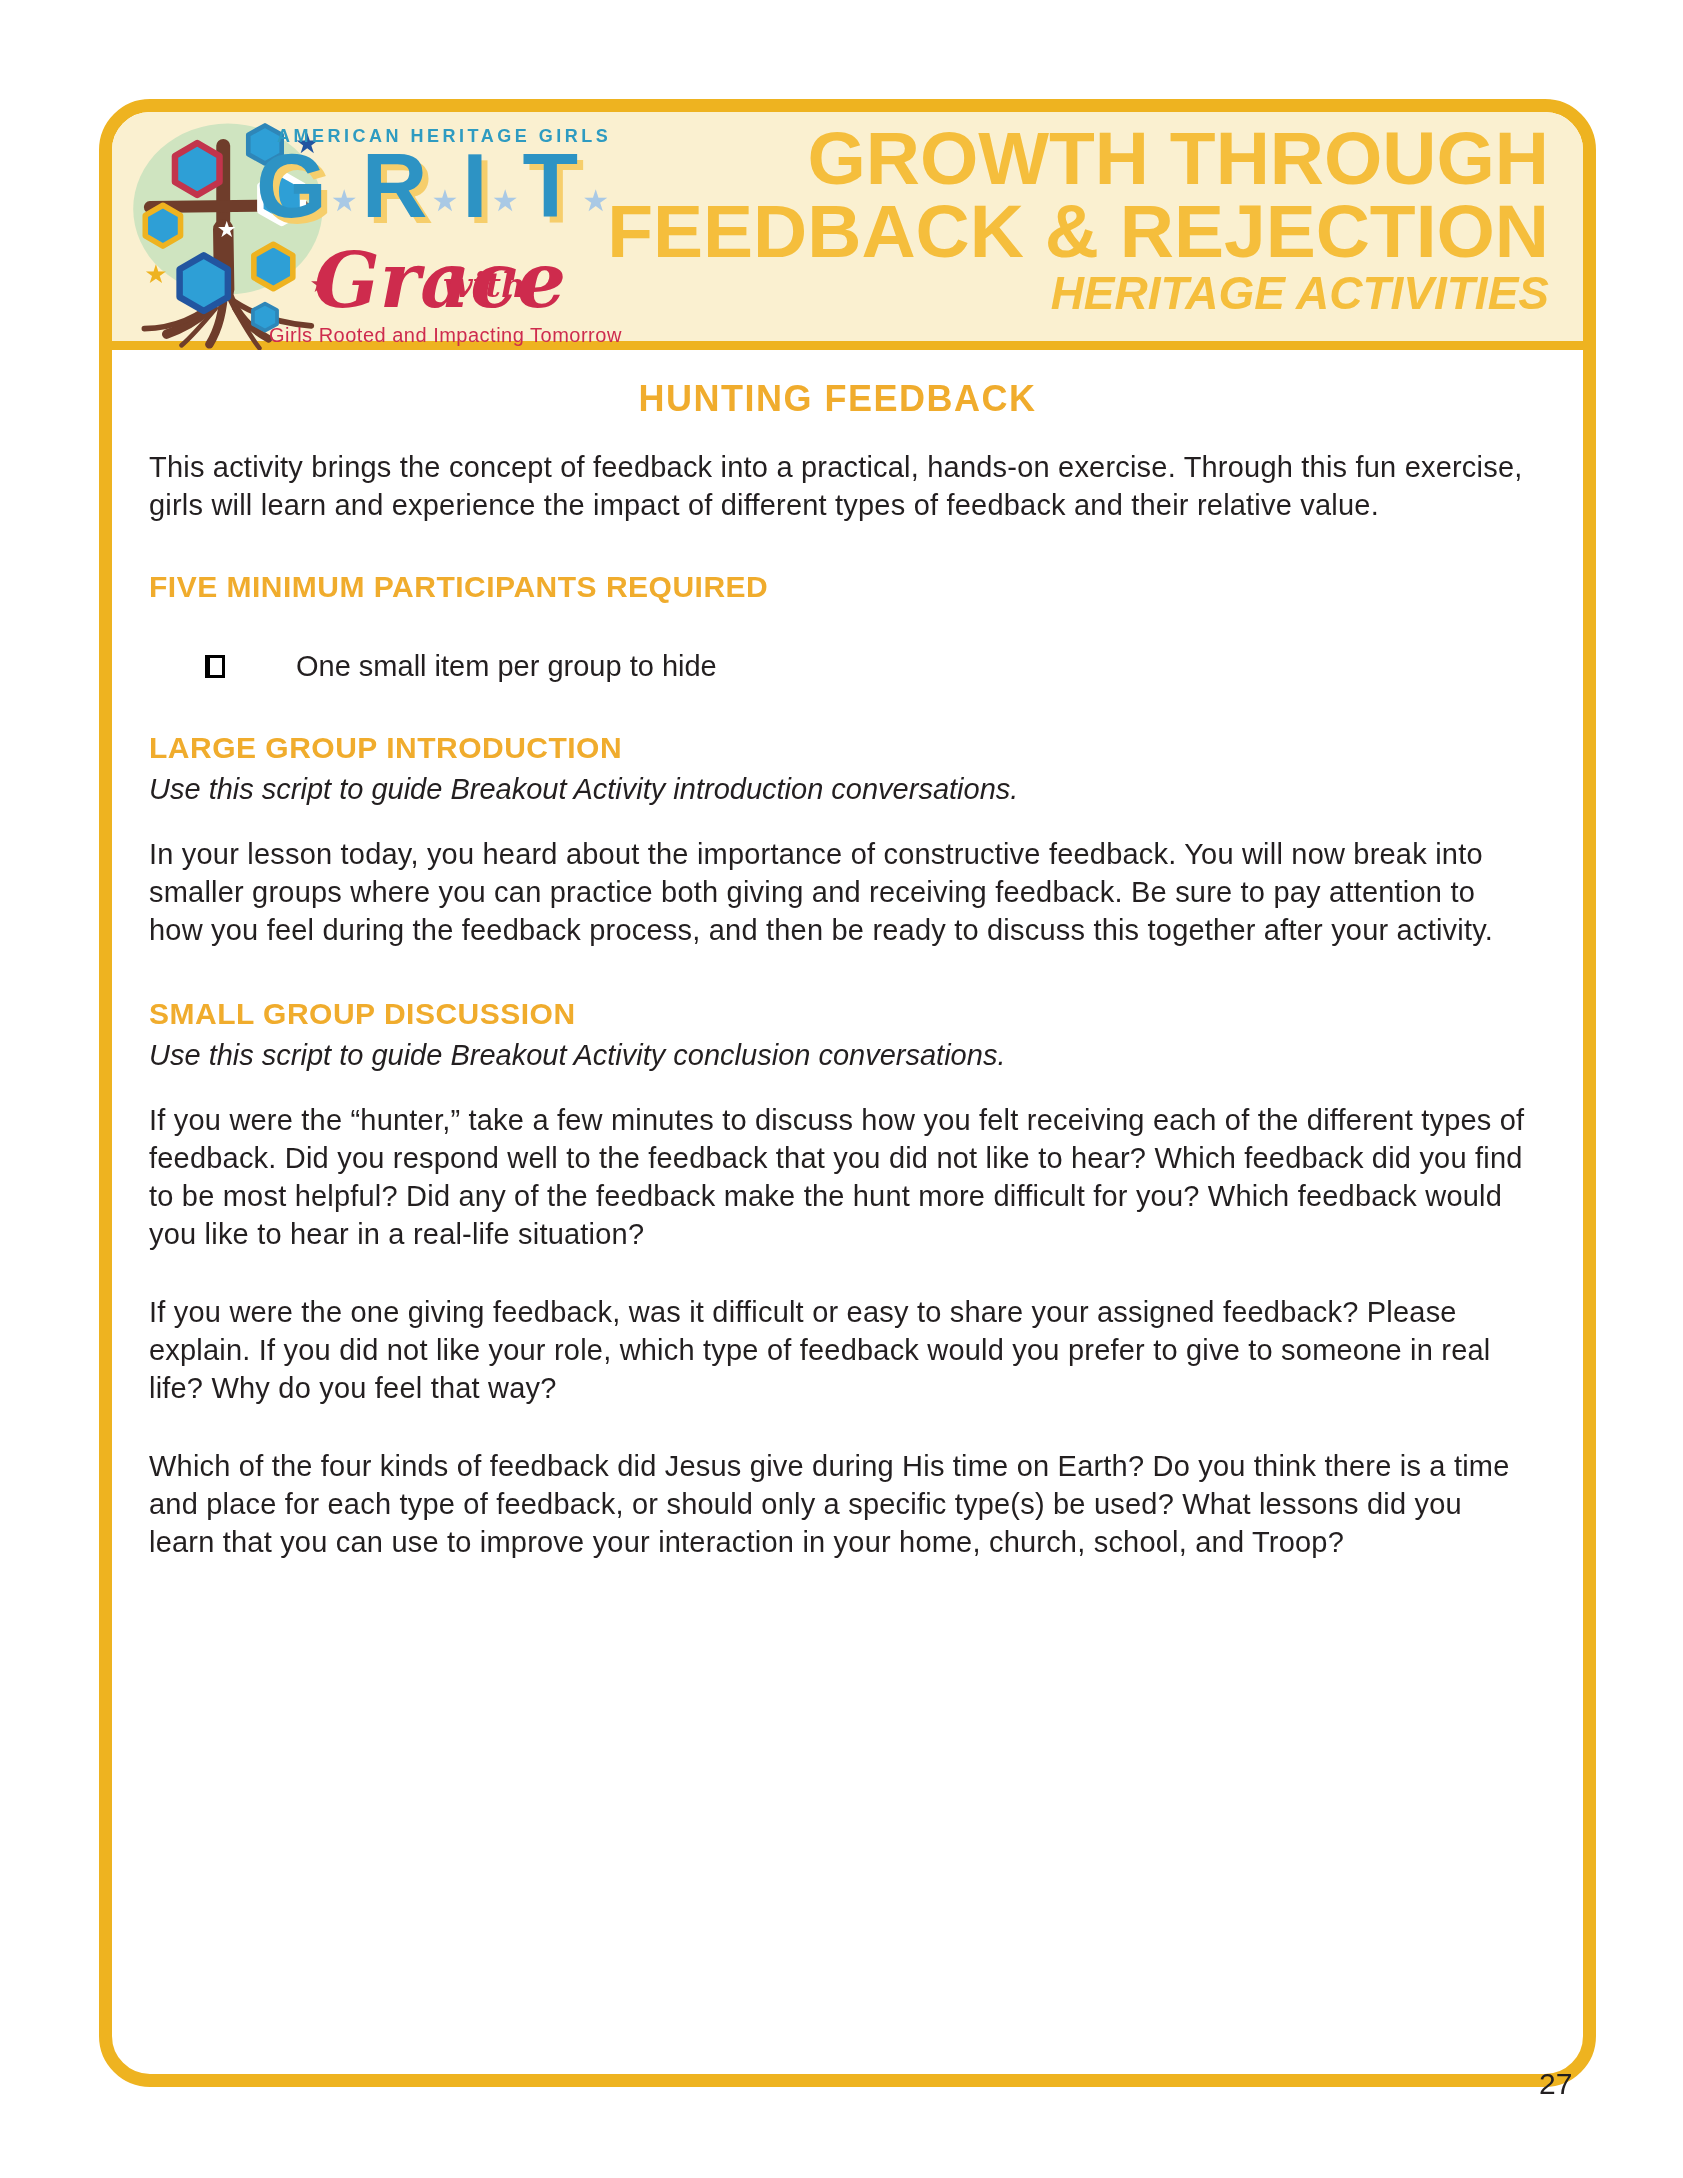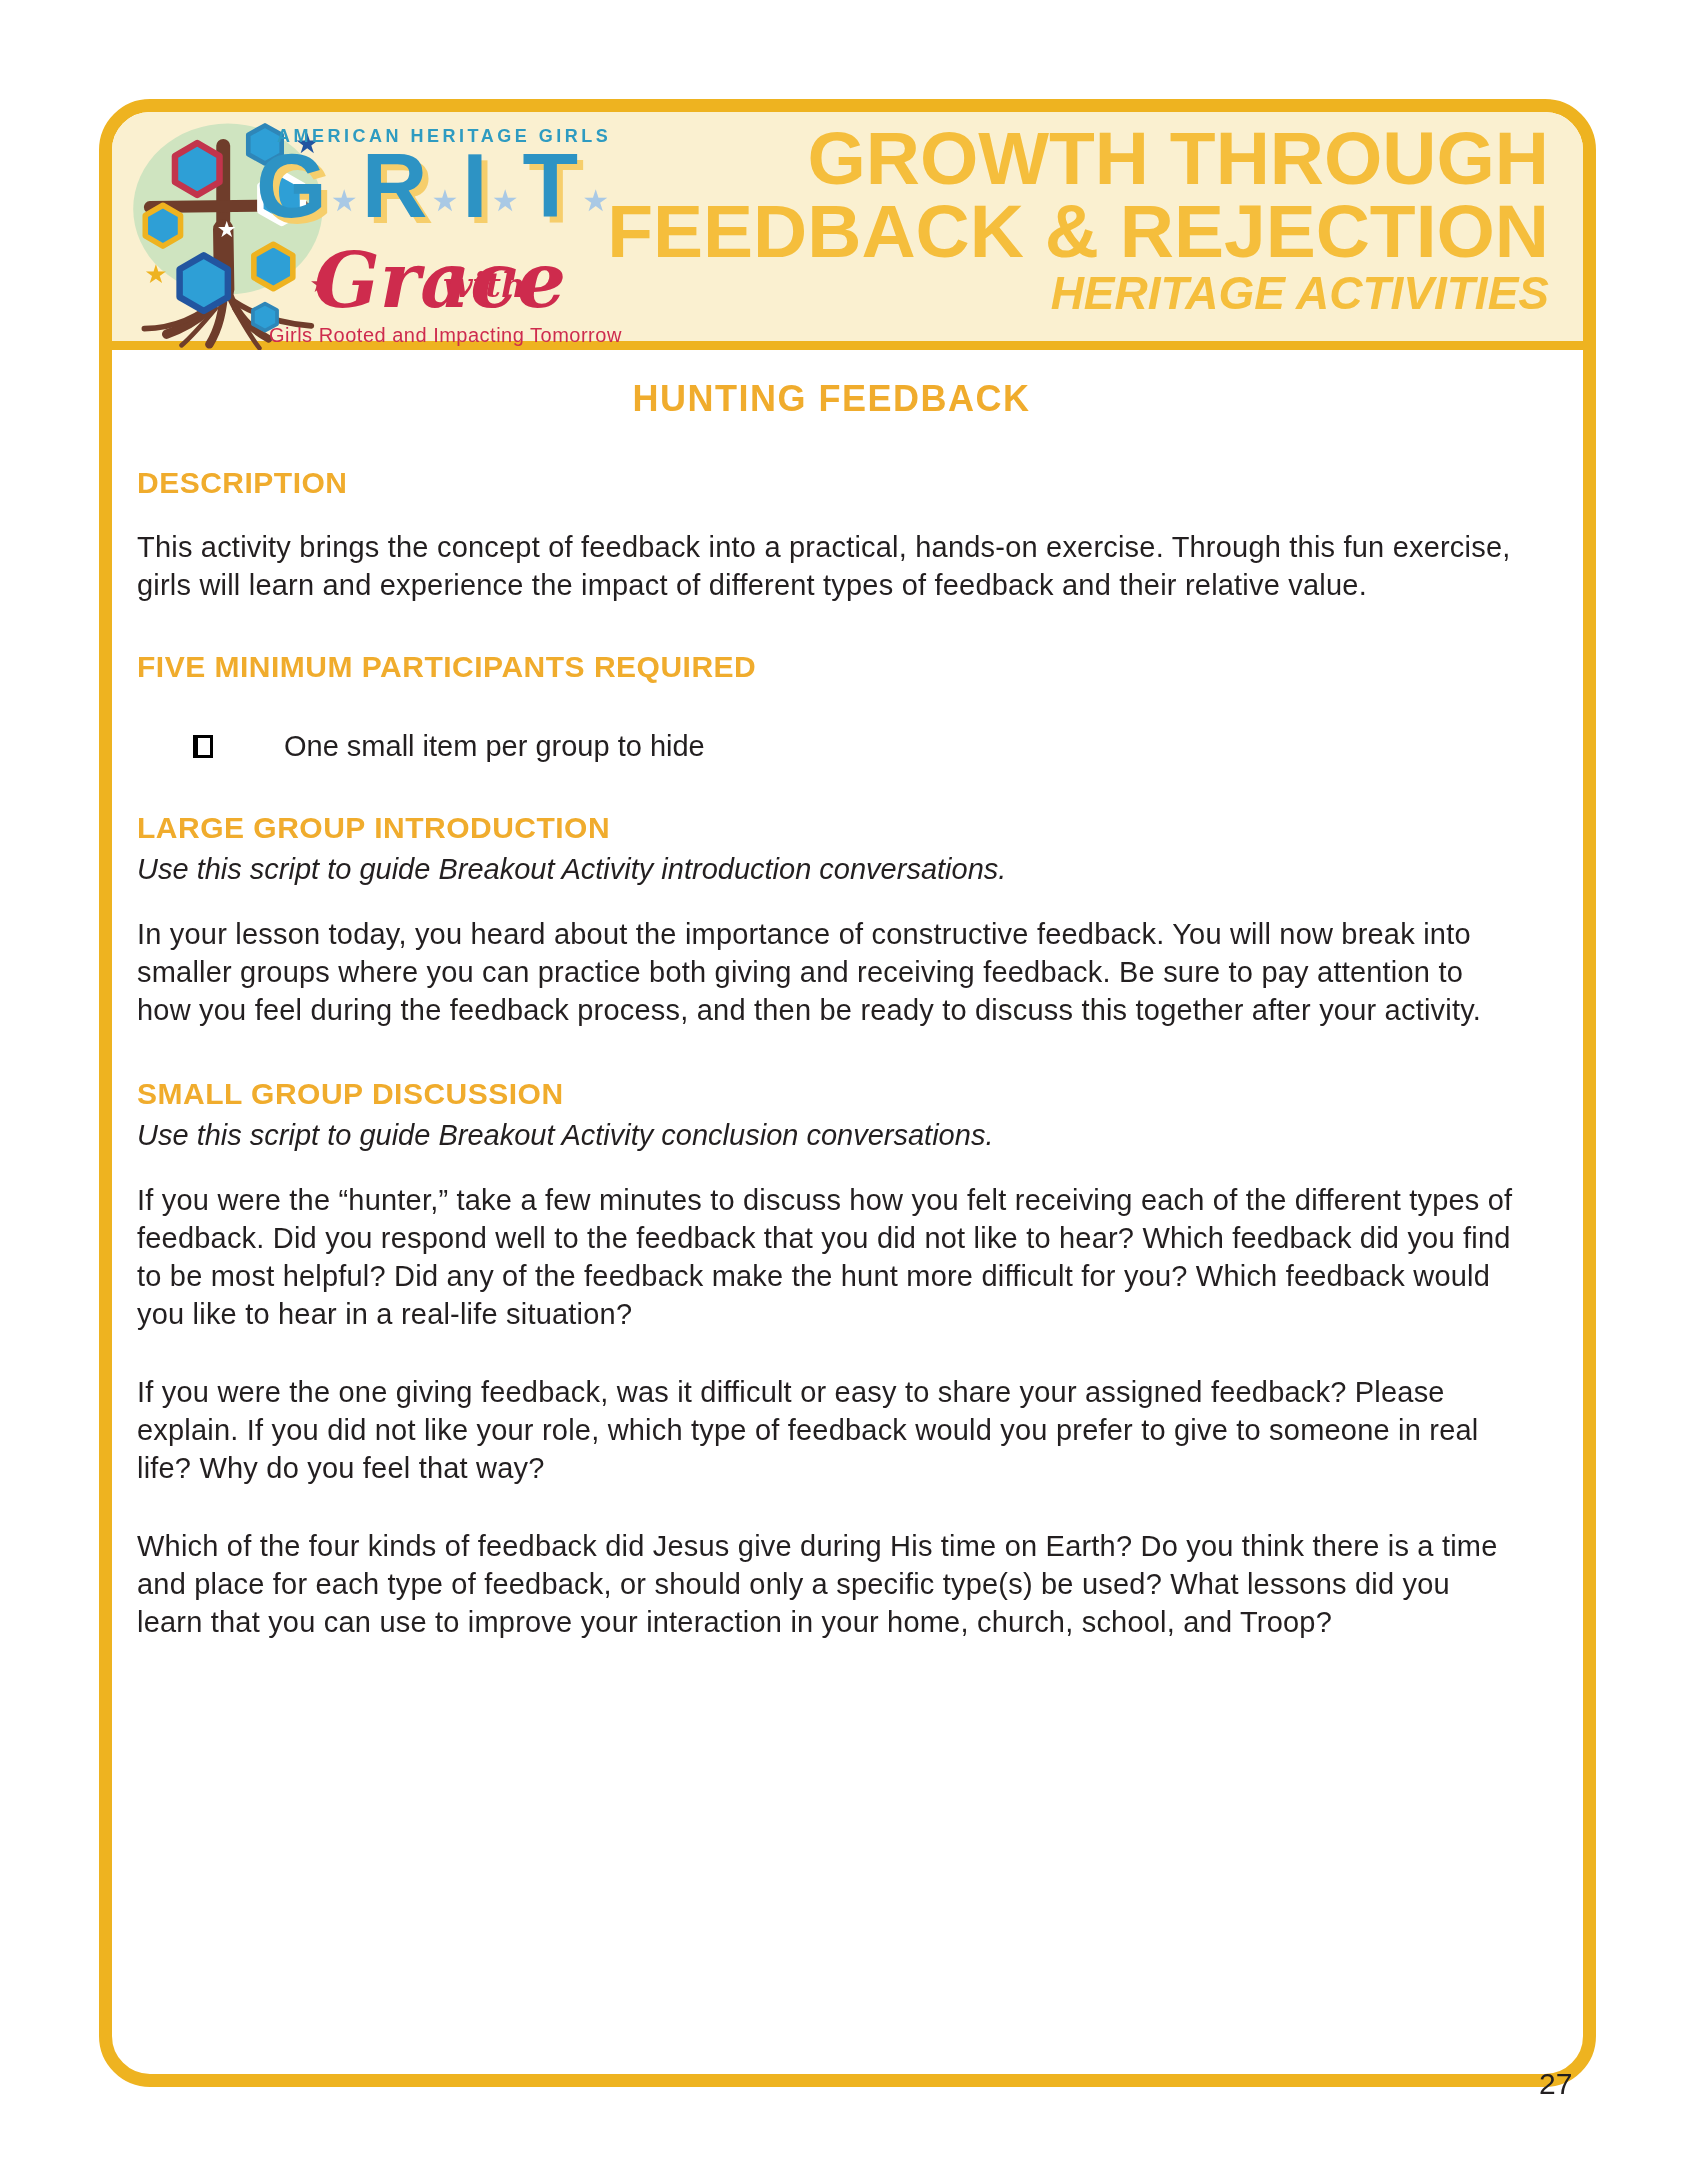--- a/index.html
+++ b/index.html
@@ -42,21 +42,21 @@
   }
   .logo-tagline{
     position:absolute;left:145px;top:210px;font-size:20px;color:#CE2B4D;
     letter-spacing:0.5px;
   }
   
   .title-block{position:absolute;top:10px;right:34px;text-align:right;color:#F5BE3C;}
   .title-line{font-size:75px;font-weight:bold;line-height:73px;letter-spacing:0;}
   .subtitle{font-size:46px;font-weight:bold;font-style:italic;line-height:51px;}
   
-  .doc-body{padding:0 57px 0 25px;}
+  .doc-body{padding:0 57px 0 37px;}
   .activity-title{
     text-align:center;color:#F0AC2D;font-size:36px;font-weight:bold;
     letter-spacing:1.5px;margin-top:28px;
   }
   .h-gold{
     color:#F0AC2D;font-size:30px;font-weight:bold;letter-spacing:0.5px;
     margin:0;
   }
   .mt-desc{margin-top:46px;}
   .mt-five{margin-top:46px;}
@@ -133,21 +133,20 @@
         <div class="title-line">GROWTH THROUGH</div>
         <div class="title-line">FEEDBACK &amp; REJECTION</div>
         <div class="subtitle">HERITAGE ACTIVITIES</div>
       </div>
     </div>
 
     <div class="doc-body">
 
       <div class="activity-title">HUNTING FEEDBACK</div>
 
-      <h2 class="h-gold mt-desc">DESCRIPTION</h2>
       <p class="para">This activity brings the concept of feedback into a practical, hands-on exercise. Through this fun exercise, girls will learn and experience the impact of different types of feedback and their relative value.</p>
 
       <h2 class="h-gold mt-five">FIVE MINIMUM PARTICIPANTS REQUIRED</h2>
 
       <div class="check-row">
         <span class="check-box"></span>
         <span class="check-label">One small item per group to hide</span>
       </div>
 
       <h2 class="h-gold mt-large">LARGE GROUP INTRODUCTION</h2>

